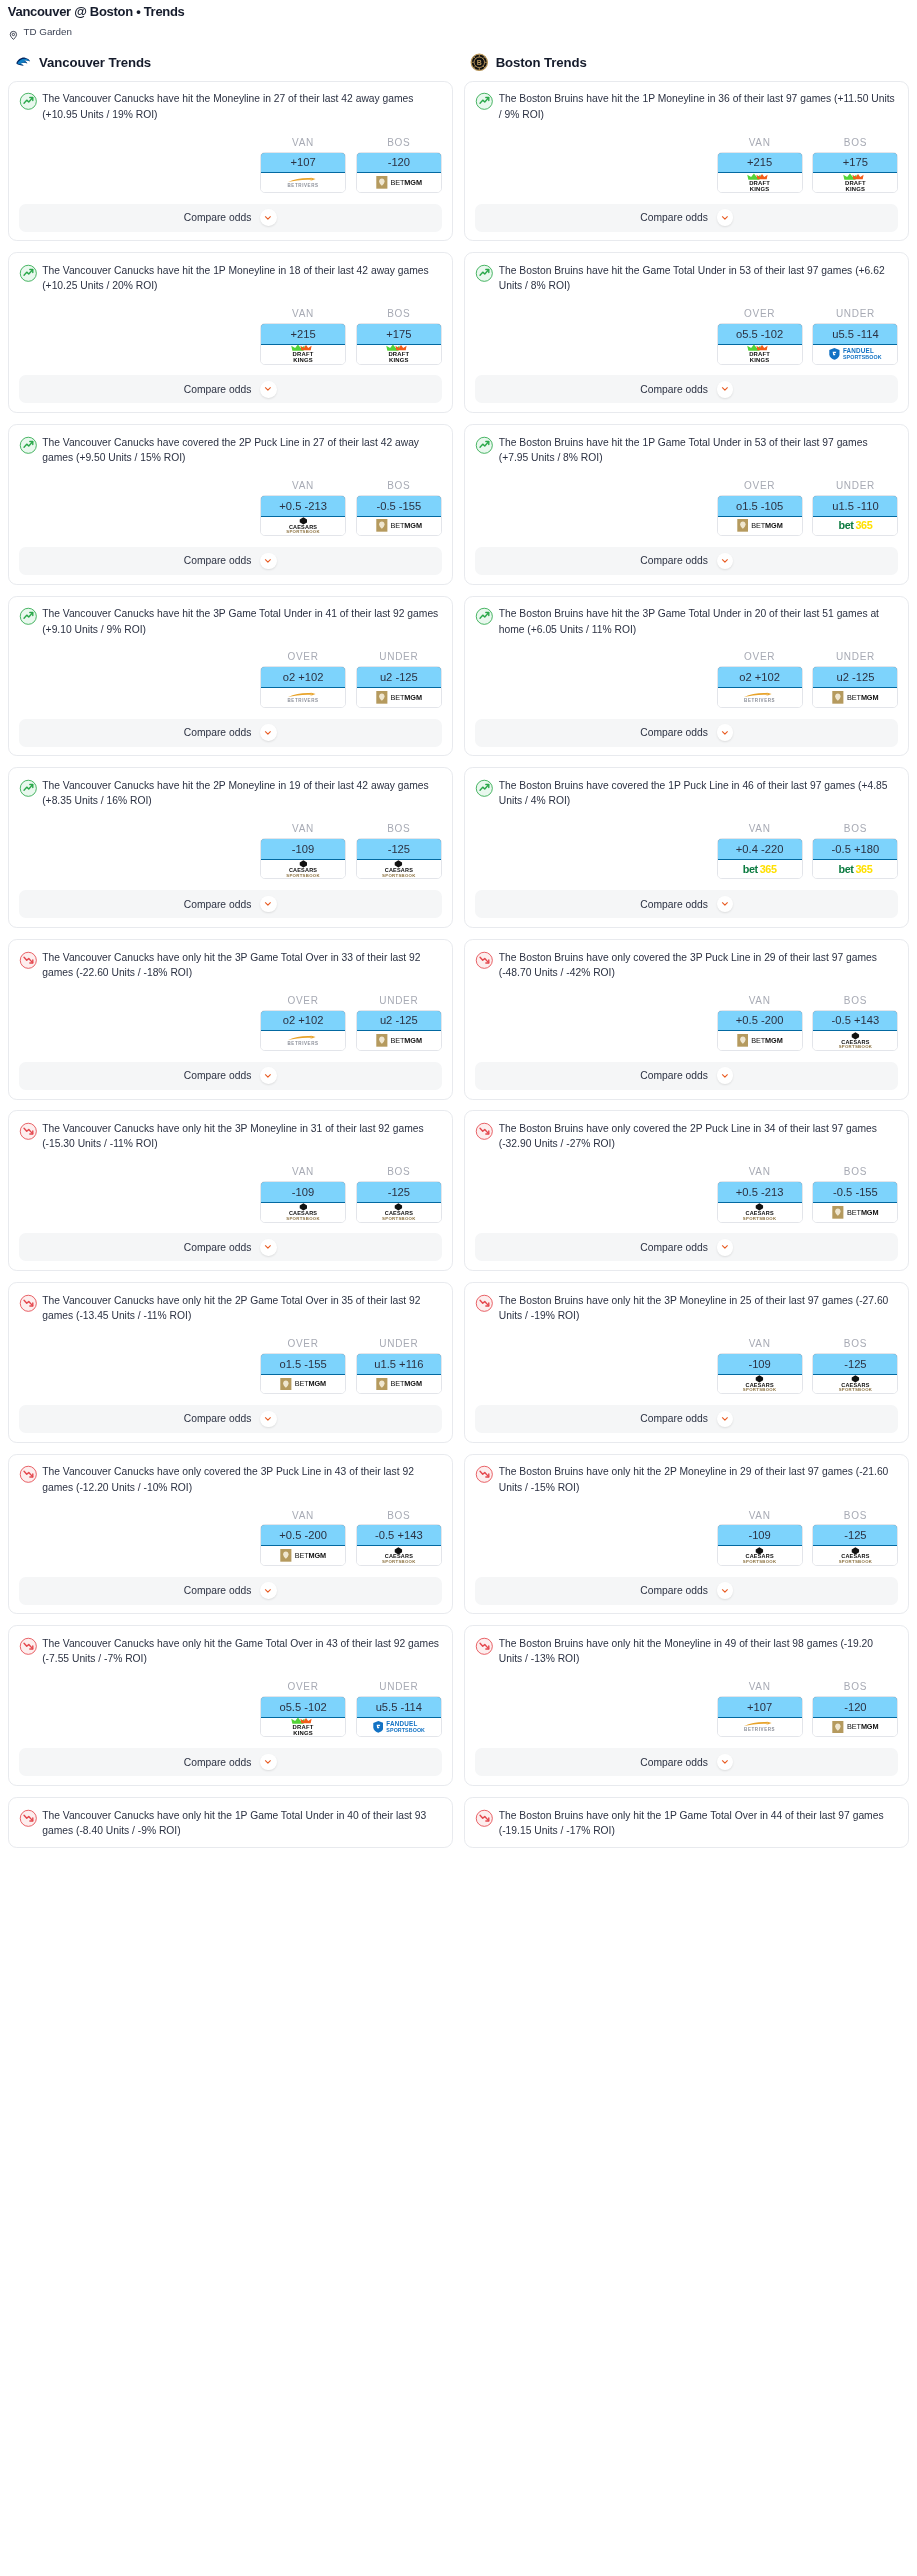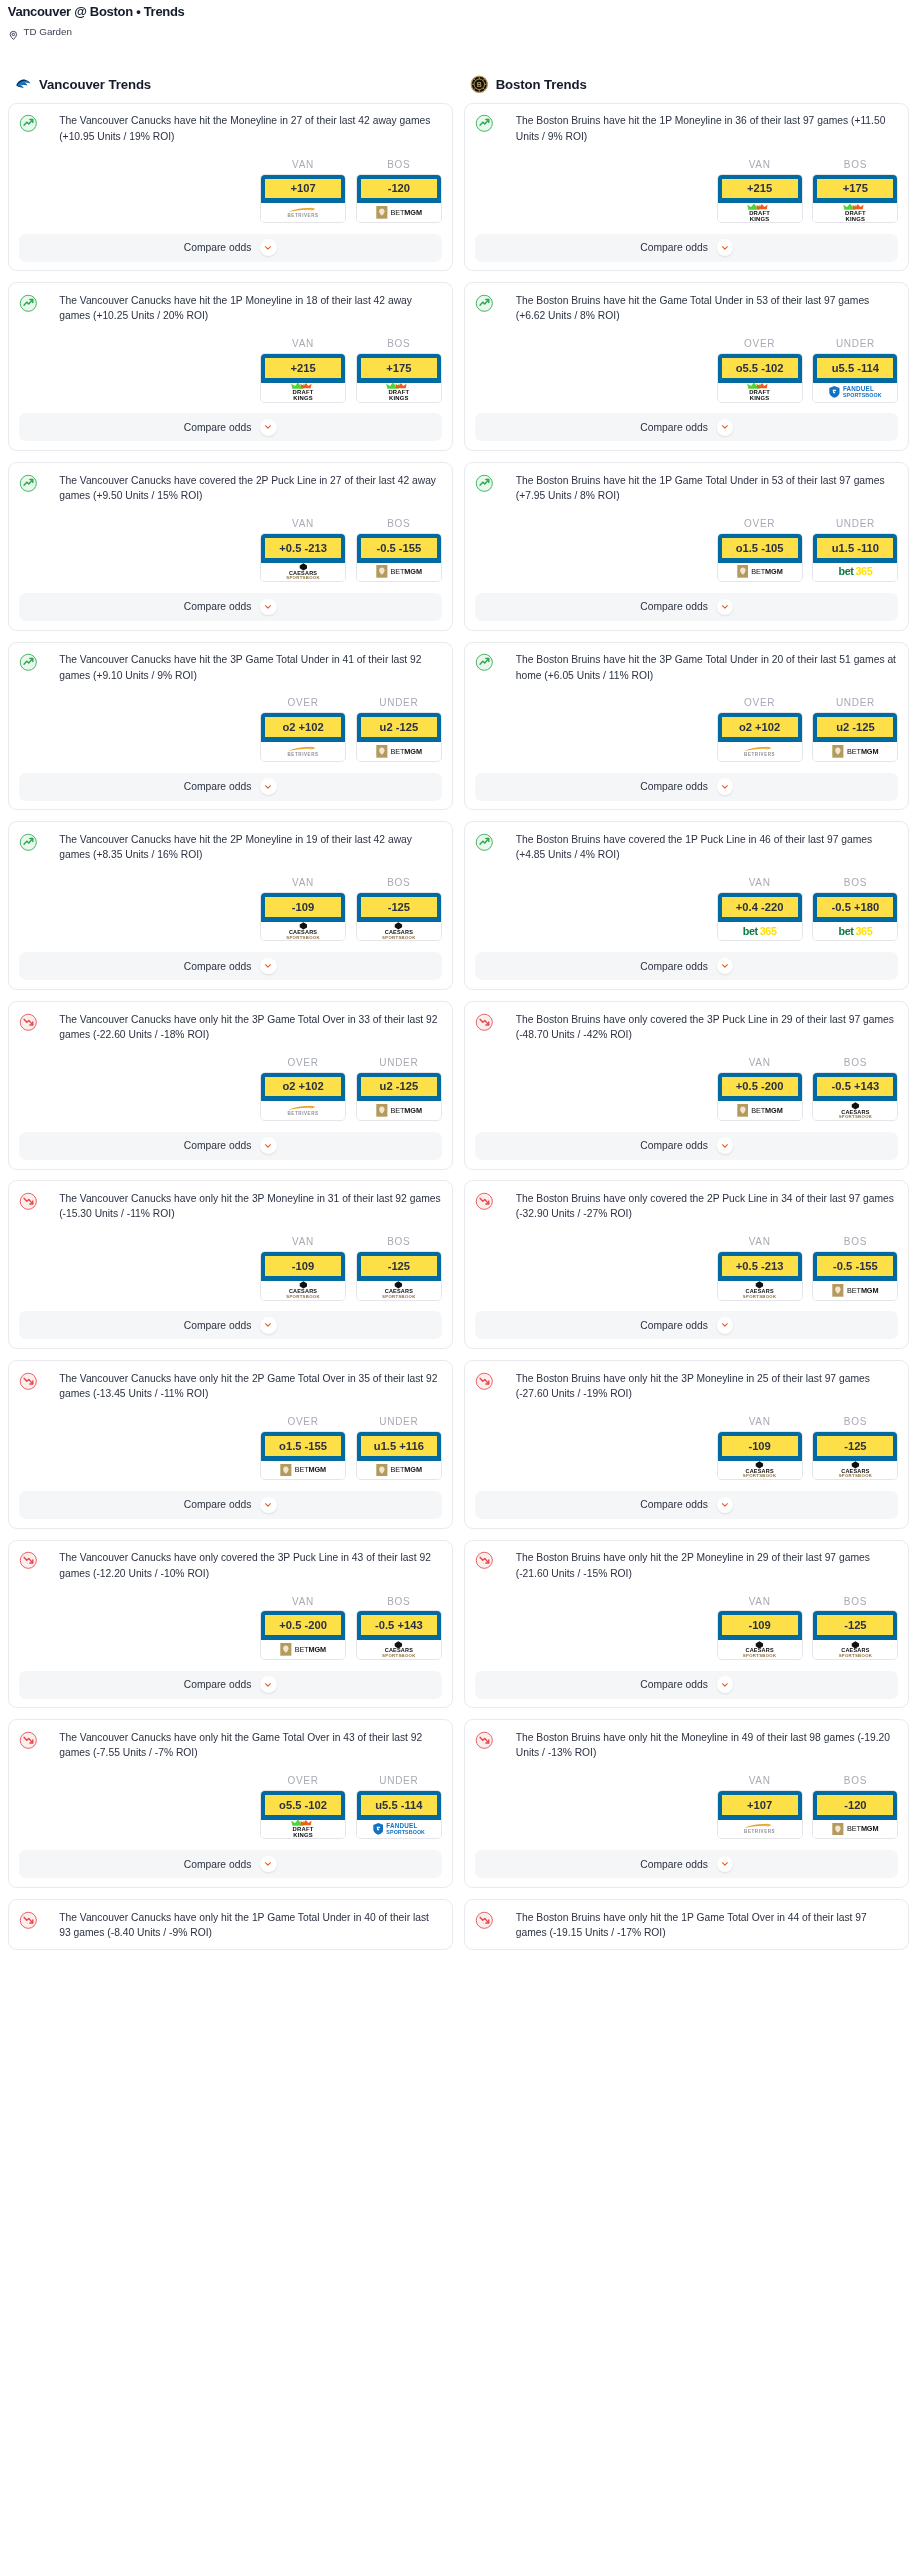--- a/index.html
+++ b/index.html
@@ -28,21 +28,21 @@
     text-align: center;
   }
   .venue-text { font-size: 9.8px; color: #3b4254; }
   .pin-icon { width: 10.8px; height: 10.8px; display: block; }
 
   
   .columns {
     display: flex;
     gap: 11.7px;
     padding: 0 7.8px;
-    margin-top: 38px;
+    margin-top: 16px;
     align-items: center;
   }
   .column { flex: 1 1 0; min-width: 0; }
 
   .column-head {
     display: flex;
     align-items: center;
     gap: 6.8px;
     padding: 0 5.9px 8.8px 5.9px;
   }
@@ -55,21 +55,21 @@
   }
 
   
   .trend-card {
     border: 1px solid #e8eaee;
     border-radius: 8.8px;
     background: #fff;
     padding: 9.8px 9.8px 8.8px 9.8px;
     margin-bottom: 10.8px;
   }
-  .trend-row { display: flex; gap: 22px; align-items: flex-start; }
+  .trend-row { display: flex; gap: 5px; align-items: flex-start; }
   .trend-icon { width: 18.6px; height: 18.6px; flex: 0 0 auto; margin-top: 1px; }
   .trend-text {
     font-size: 10.3px;
     line-height: 1.48;
     color: #2b3142;
   }
 
   
   .odds-area {
     display: flex;
@@ -86,30 +86,29 @@
     margin-bottom: 3.9px;
     text-transform: uppercase;
   }
   .odds-box {
     border: 1px solid #e3e5ea;
     border-radius: 4.9px;
     overflow: hidden;
     background: #fff;
   }
   .odds-price {
-    border: 5px solid #0369a1;
+    border: 1px solid #0369a1;
     border-radius: 4.9px 4.9px 0 0;
     margin: -1px -1px 0 -1px;
     text-align: center;
     font-size: 11.2px;
     color: #2b3142;
     padding: 3.9px 0 3.9px 0;
-    background: #fde047;
+    background: #7dd3fc;
     white-space: nowrap;
-    font-weight: bold;
   }
   .odds-book {
     height: 18.6px;
     display: flex;
     align-items: center;
     justify-content: center;
     background: #fff;
   }
 
   

